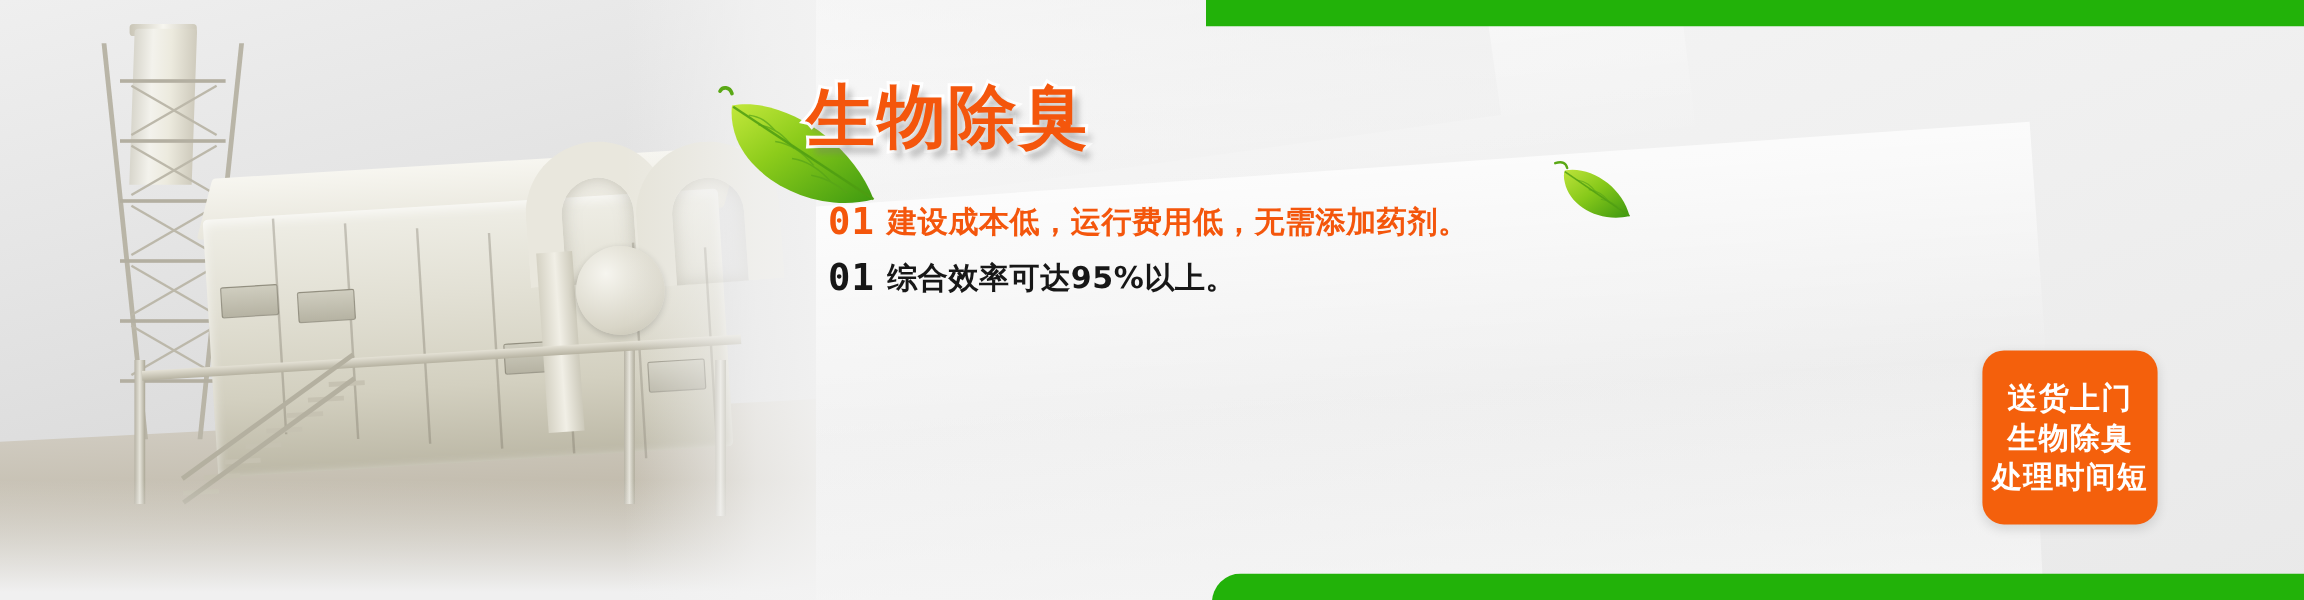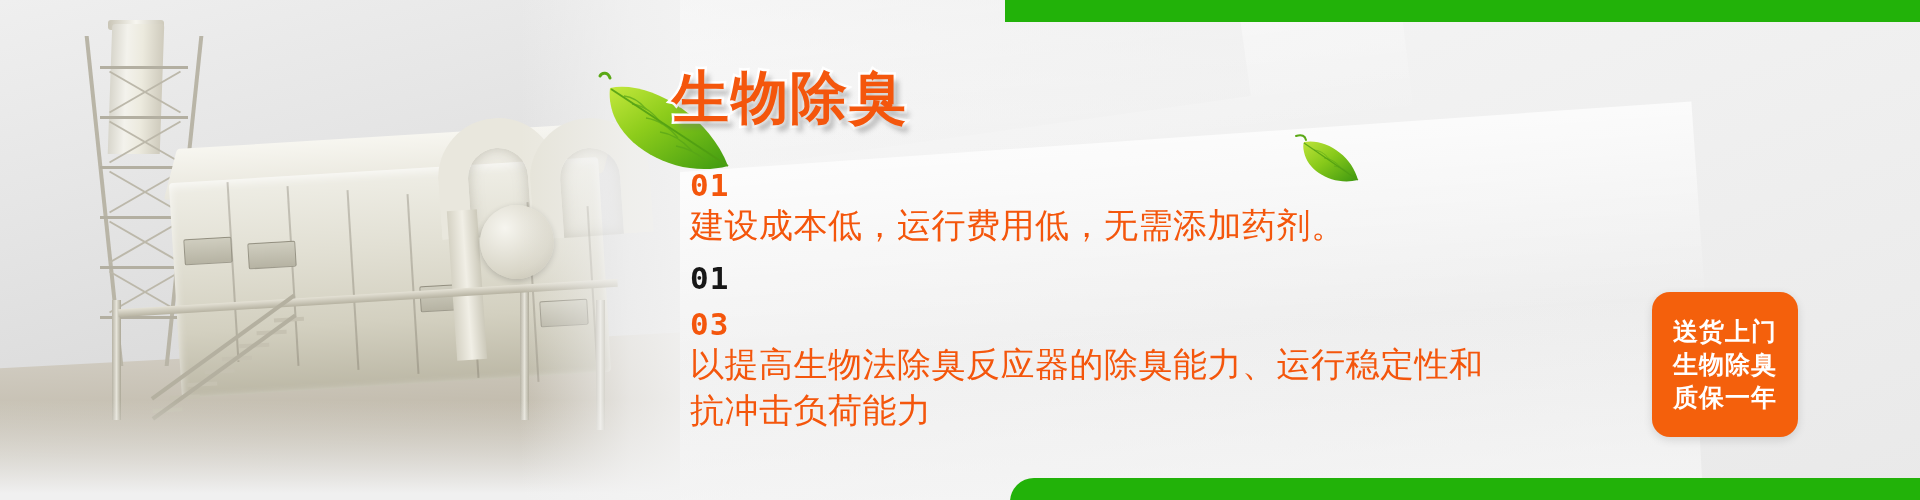--- a/index.html
+++ b/index.html
@@ -168,30 +168,29 @@
     paint-order:stroke fill;
     text-shadow:5px 6px 5px rgba(120,120,120,0.45);
     white-space:nowrap;
     font-family:Liberation Sans, sans-serif;
   }
   
   .bullets { position:absolute; left:690px; top:168px; width:900px; }
   .bullet {
     display:flex; align-items:flex-start; margin-bottom:4px;
     white-space:nowrap;
-    flex-direction:column;
   }
   .bnum {
     font-size:31px; font-weight:bold; letter-spacing:1px;
     font-family:"DejaVu Sans Mono","Liberation Mono",monospace;
     margin-right:10px; line-height:1.12;
     flex:0 0 auto;
   }
   .btext {
-    font-size:34px; font-weight:normal; line-height:1.35;
+    font-size:25px; font-weight:bold; line-height:1.35;
     font-family:"DejaVu Sans","Liberation Sans",sans-serif;
     letter-spacing:0.5px;
   }
   .btext .l2 { display:block; }
   .c-orange { color:#f4560c; }
   .c-dark { color:#171717; }
   .b1 { margin-top:0; }
   .b2 { margin-top:12px; }
   .b3 { margin-top:12px; }
   .b4 { margin-top:14px; }
@@ -344,33 +343,27 @@
     <div class="bullet b1">
       <span class="bnum c-orange">01</span>
       <span class="btext c-orange">
         <span>建设成本低，运行费用低，无需添加药剂。</span>
       </span>
     </div>
 
     <div class="bullet b2">
       <span class="bnum c-dark">01</span>
       <span class="btext c-dark">
+        <span class="l2">综合效率可达95%以上。</span>
       </span>
     </div>
 
-    <div class="bullet b3">
-      <span class="bnum c-orange">03</span>
-      <span class="btext c-orange">
-        <span>以提高生物法除臭反应器的除臭能力、运行稳定性和</span>
-        <span class="l2">抗冲击负荷能力</span>
-      </span>
-    </div>
 
 
   </div>
 
   <div class="badge" style="background:#f4600c;">
     <div class="badge-line">送货上门</div>
     <div class="badge-line">生物除臭</div>
-    <div class="badge-line">质保一年</div>
+    <div class="badge-line">处理时间短</div>
   </div>
 
 </div>
 
 </body></html>

